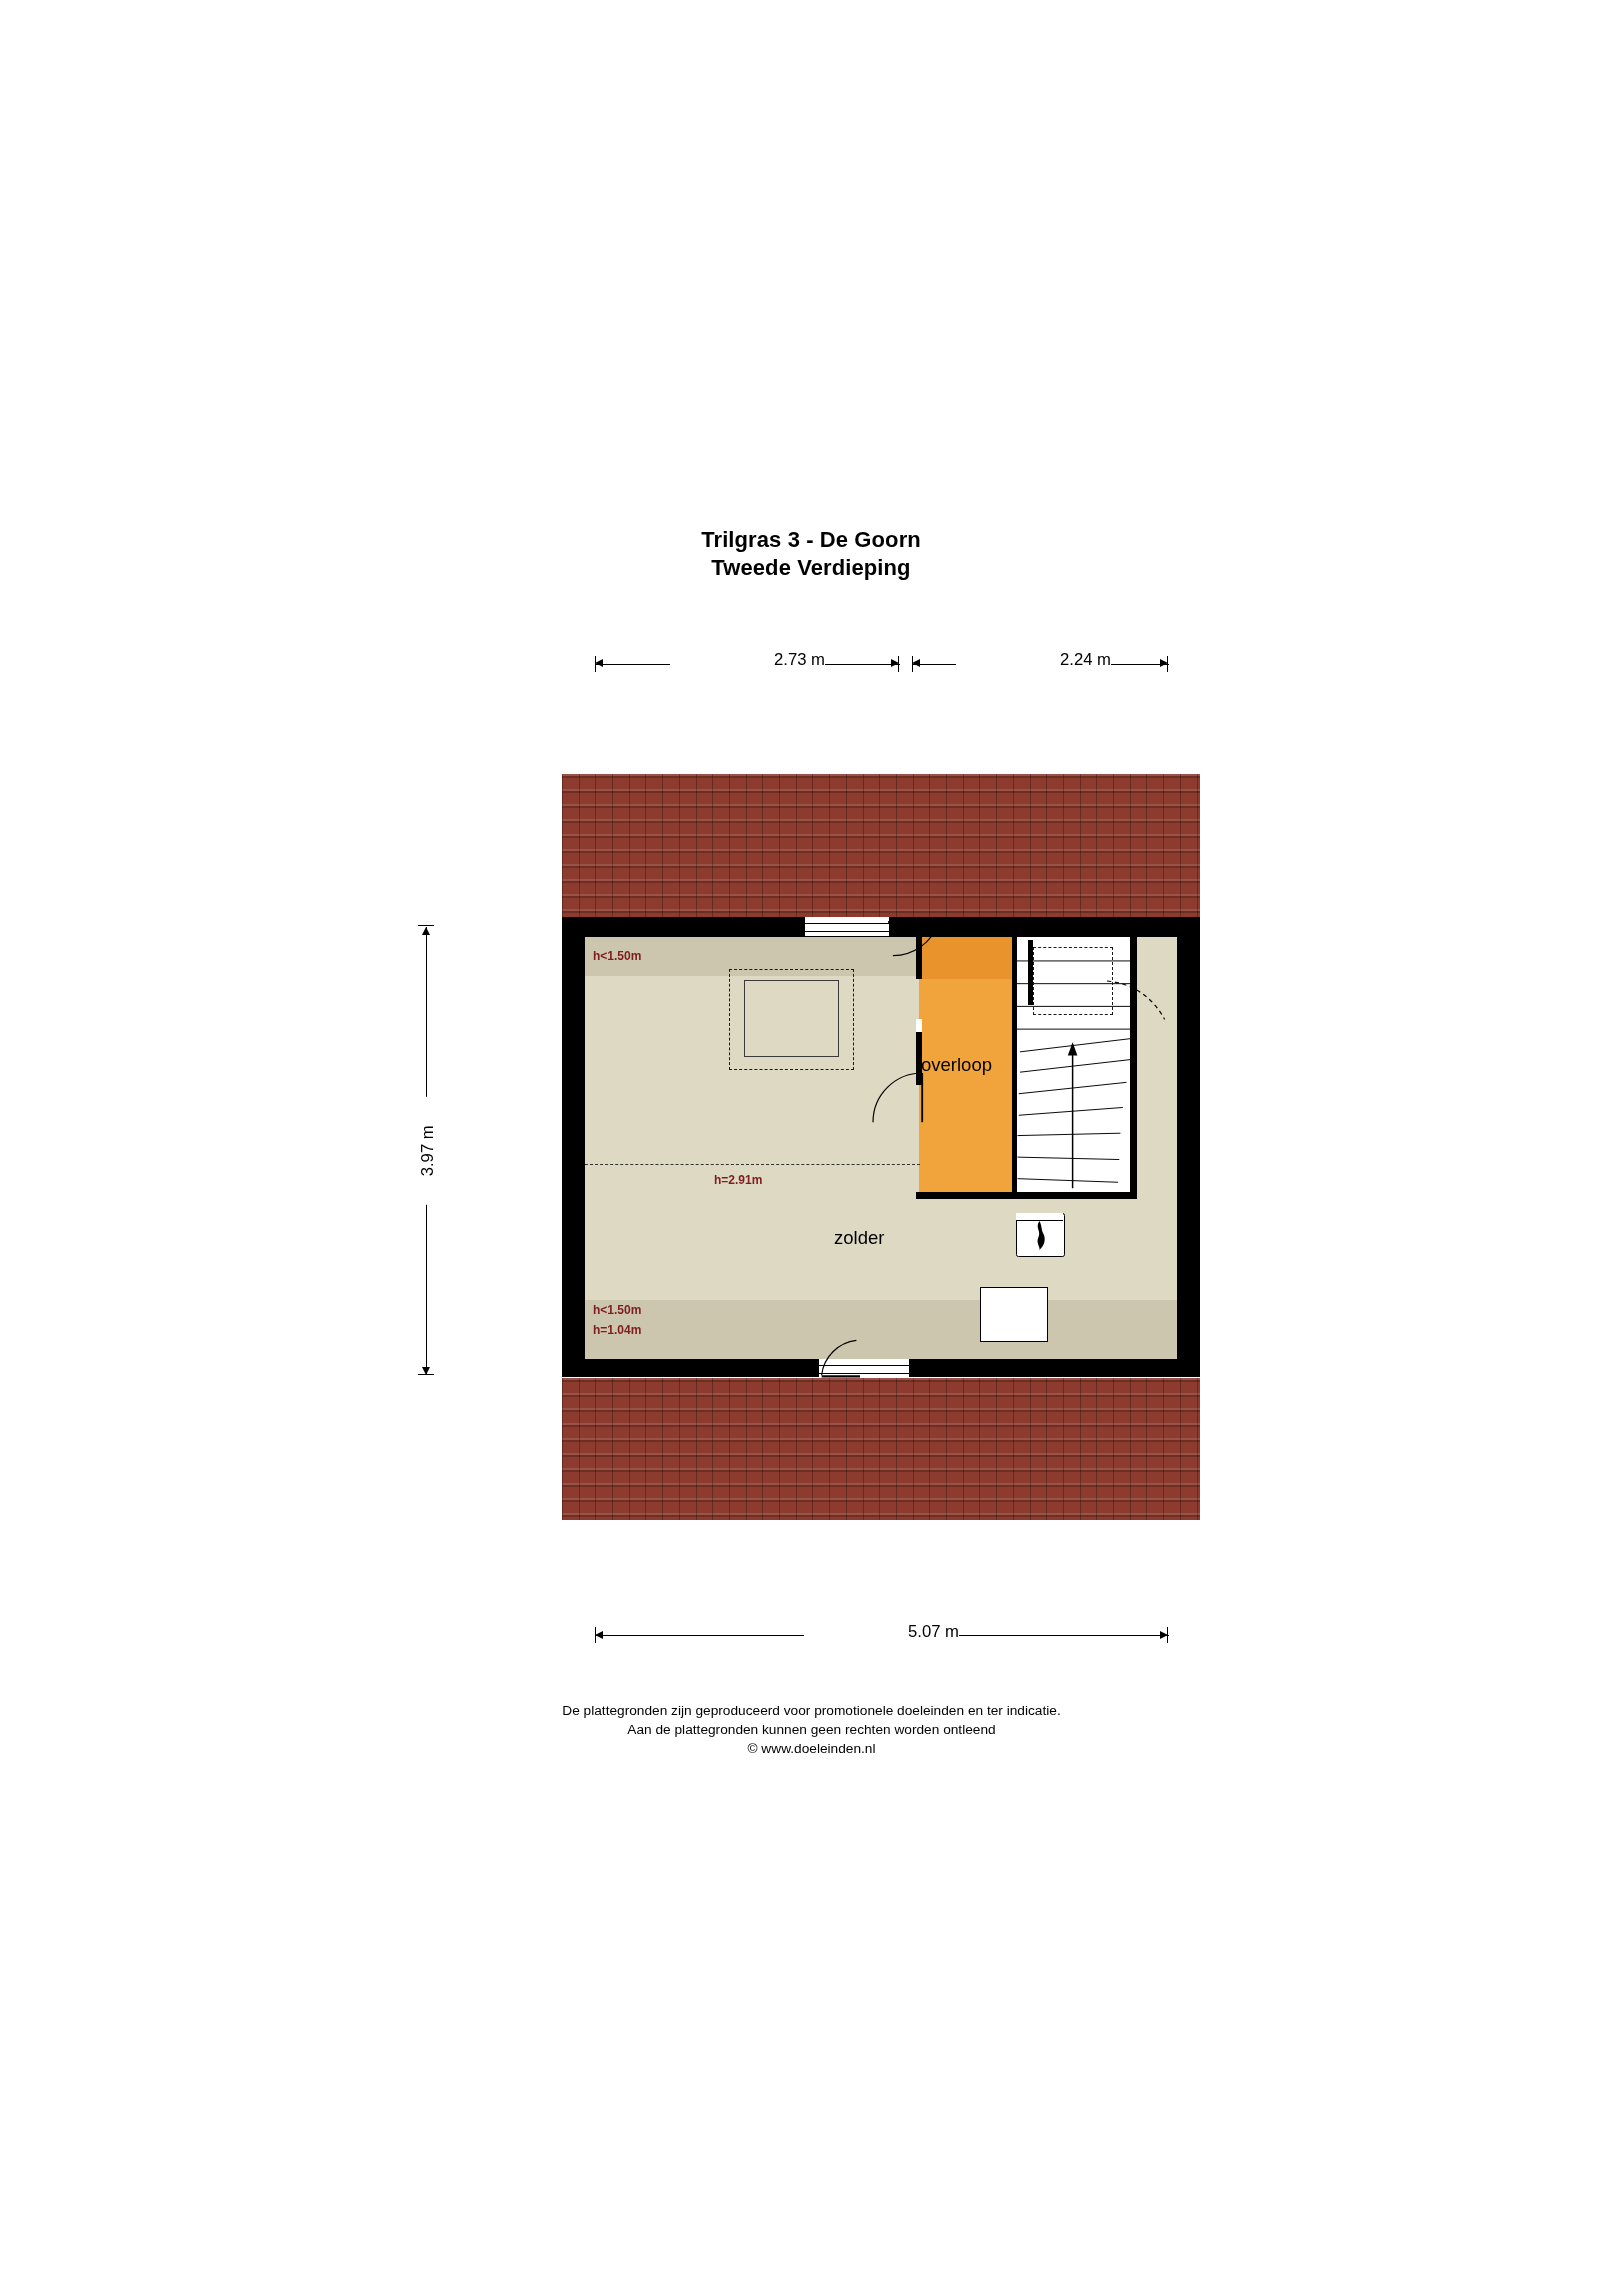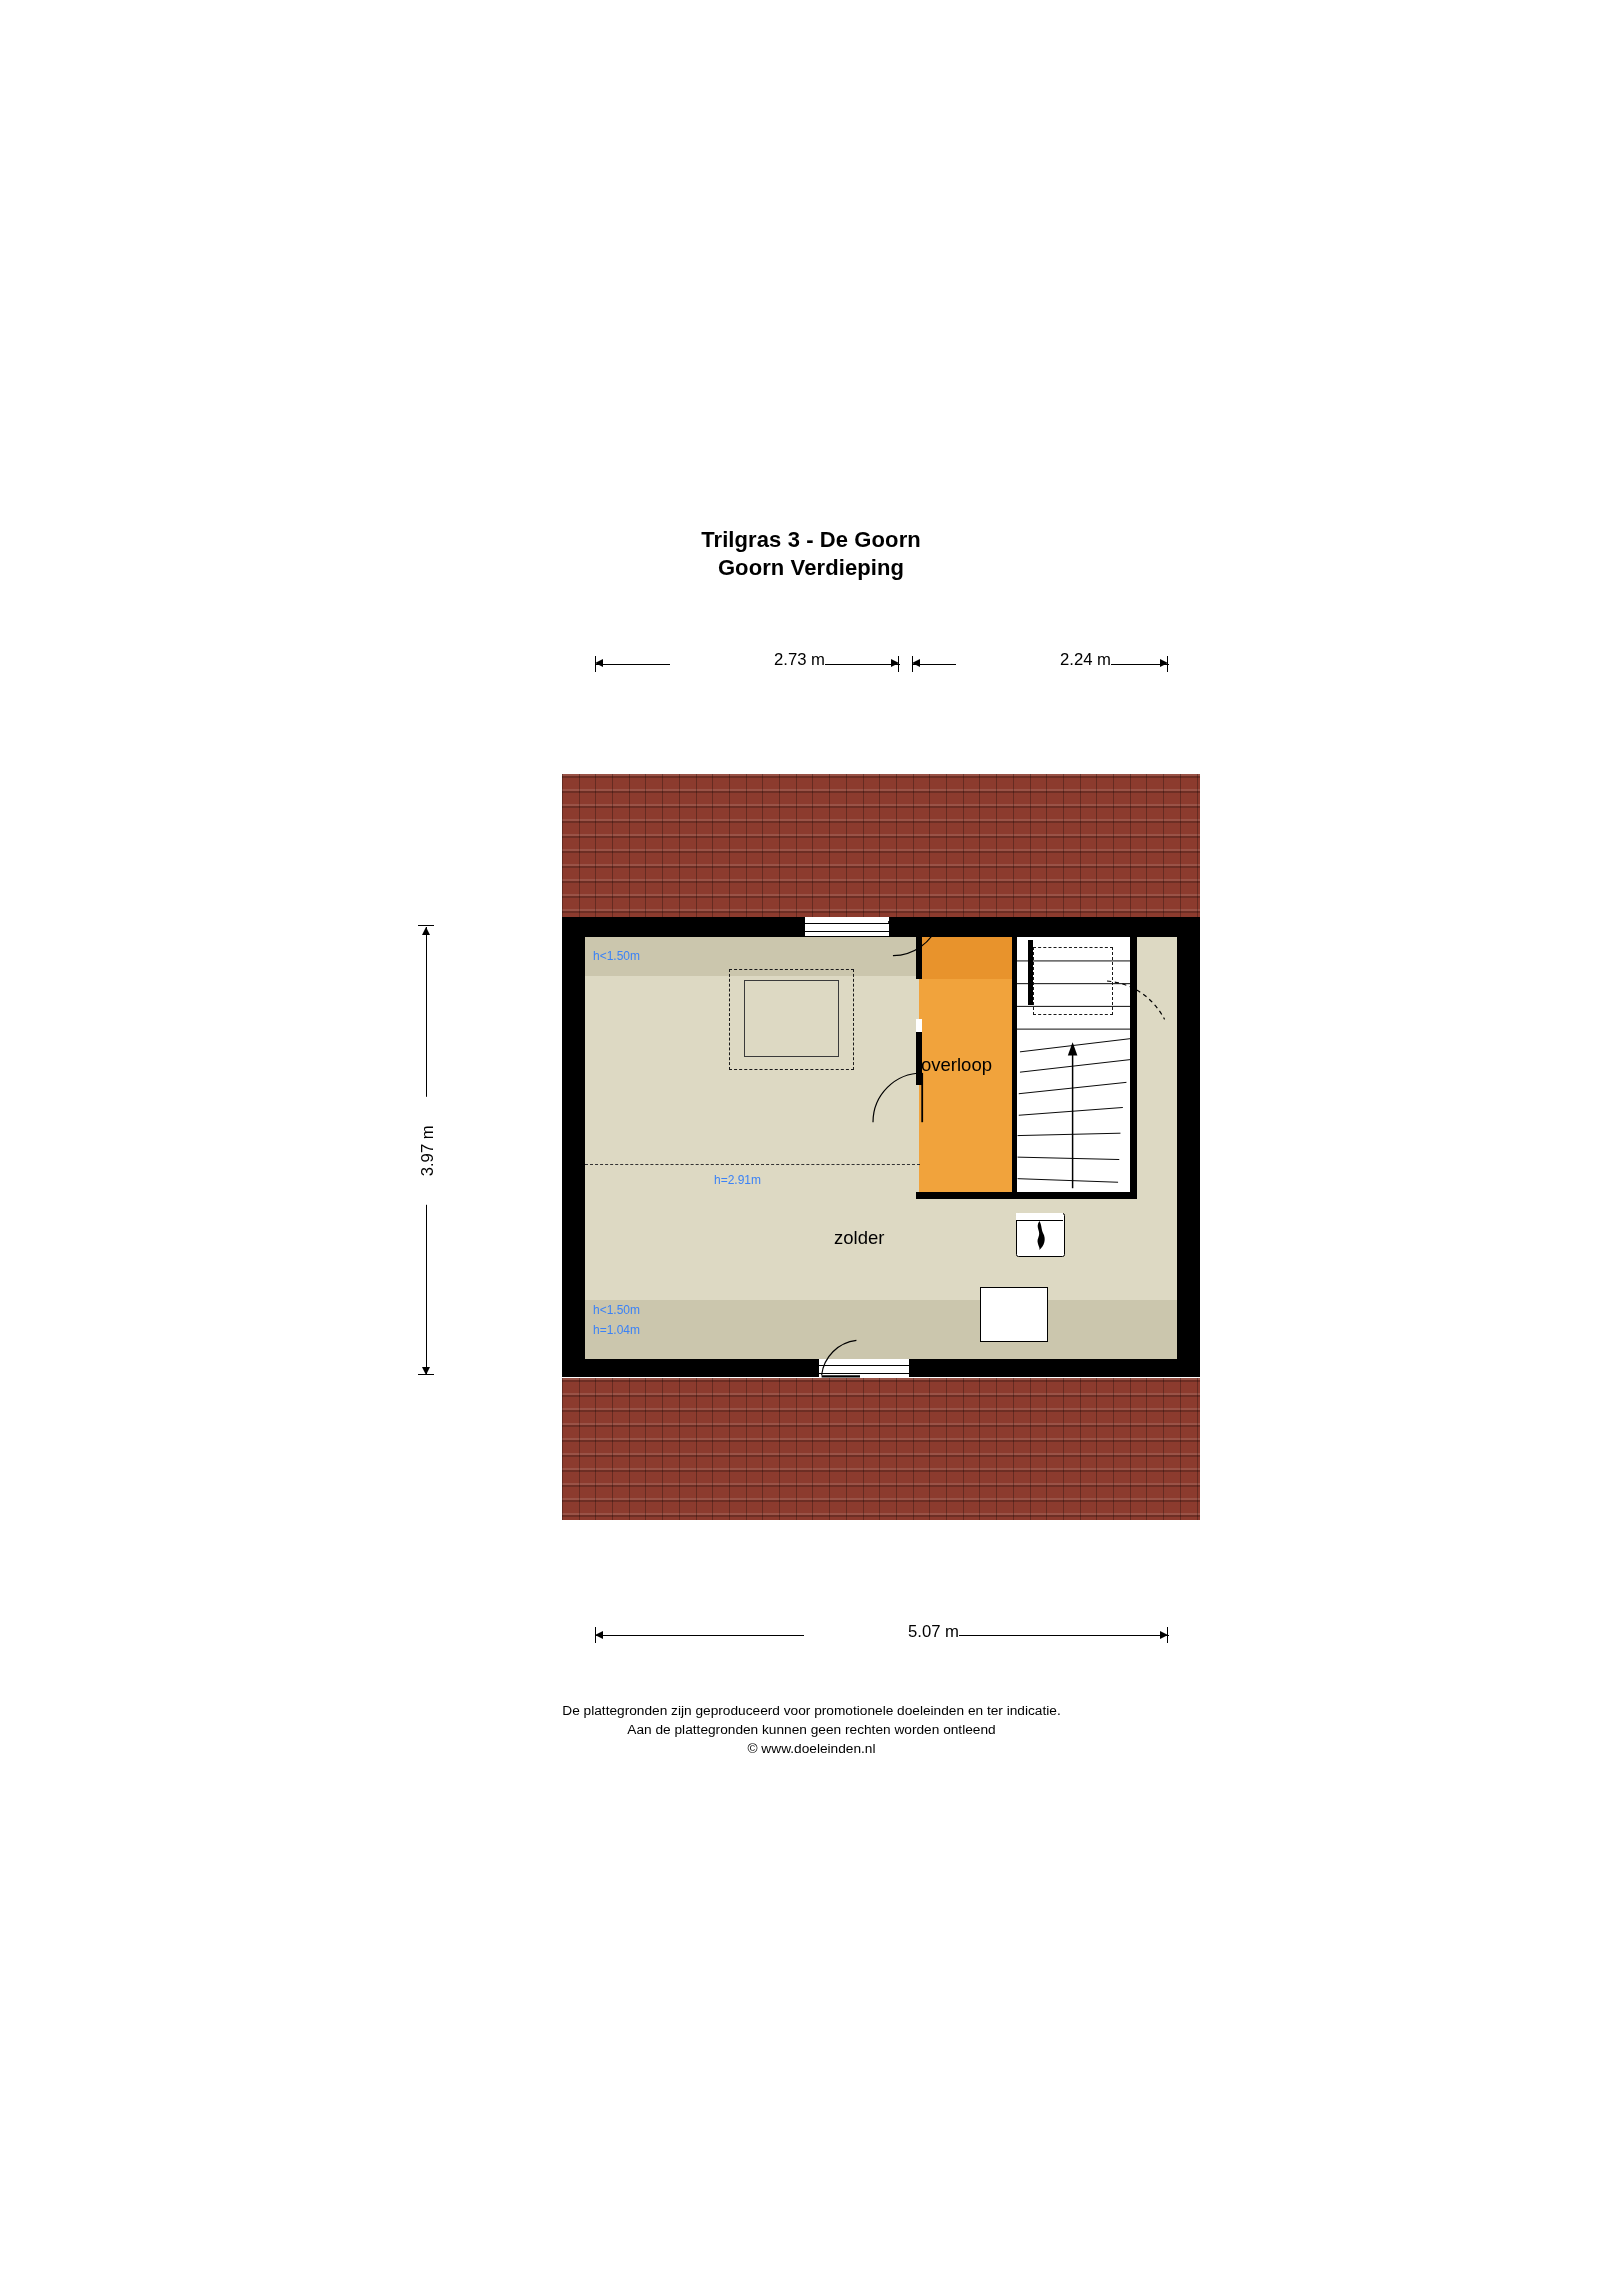--- a/index.html
+++ b/index.html
@@ -168,23 +168,23 @@
   }
   .room-label {
     position: absolute;
     font-size: 18.5px;
     color: #000;
     white-space: nowrap;
   }
   .height-label {
     position: absolute;
     font-size: 12px;
-    color: #3b82f6;
+    color: #7f1d1d;
     white-space: nowrap;
-    font-weight: normal;
+    font-weight: bold;
   }
   .box-white {
     position: absolute;
     background: #ffffff;
     border: 1.2px solid #000;
   }
 
   
   .footer {
     position: absolute;
@@ -197,21 +197,21 @@
     font-size: 13.7px;
     line-height: 19px;
     color: #000;
   }
 </style>
 </head>
 <body>
 
 <div class="title-block">
   <div class="title-line1">Trilgras 3 - De Goorn</div>
-  <div class="title-line2">Goorn Verdieping</div>
+  <div class="title-line2">Tweede Verdieping</div>
 </div>
 
 <div>
   <div class="dim-line-h" style="left:595px; top:664px; width:305px;"></div>
   <div class="arrow arrow-left" style="left:595px; top:659px;"></div>
   <div class="arrow arrow-right" style="left:891px; top:659px;"></div>
   <div class="tick-v" style="left:595px; top:656px;"></div>
   <div class="tick-v" style="left:898px; top:656px;"></div>
   <div class="dim-label" style="left:670px; top:650px; width:155px;">2.73 m</div>
 </div>

